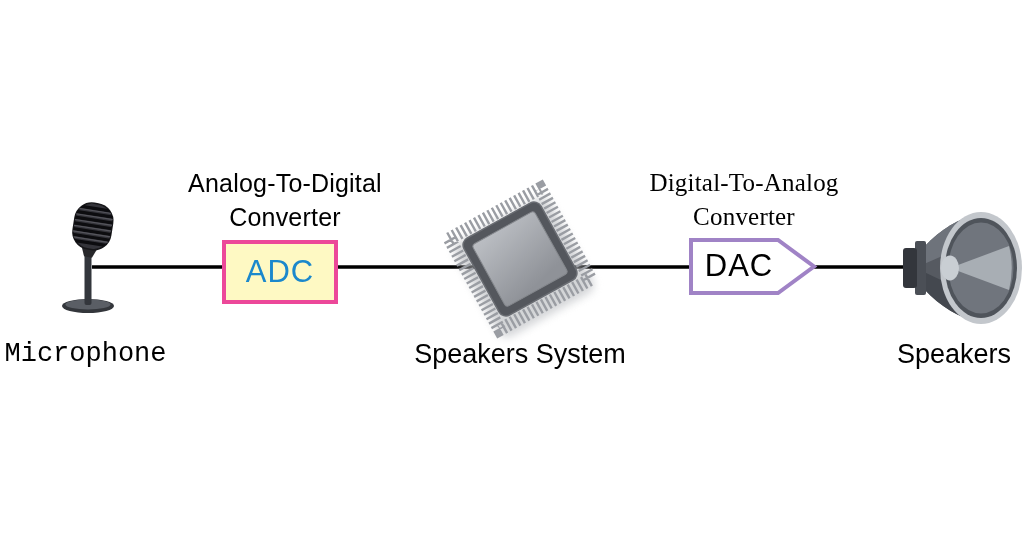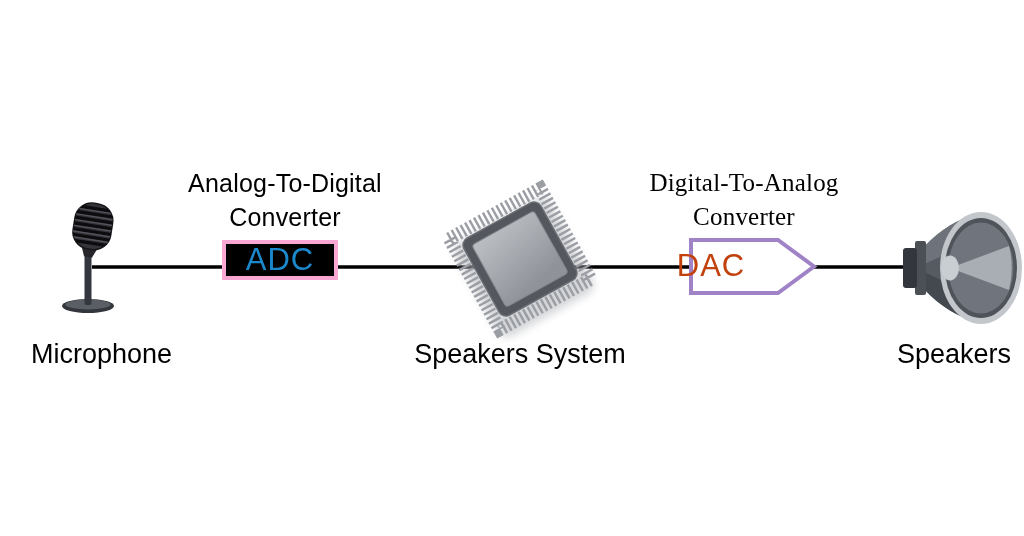--- a/index.html
+++ b/index.html
@@ -19,41 +19,41 @@
     line-height:34px;
     letter-spacing:0.2px;
   }
   .caption{
     font-size:27px;
     line-height:30px;
   }
   .adc-box{
     position:absolute;
     left:222px;top:240px;
-    width:116px;height:40px;
+    width:116px;height:64px;
     box-sizing:border-box;
-    border:4px solid #f9a8d4;
-    background:#000000;
+    border:4px solid #ec4899;
+    background:#fef9c3;
     display:flex;align-items:center;justify-content:center;
     font-size:31px;
     color:#1B88CC;
     letter-spacing:1px;
   }
   .dac-abbr{
     position:absolute;
-    left:666px;top:241px;
+    left:694px;top:241px;
     width:90px;height:50px;
     display:flex;align-items:center;justify-content:center;
     font-size:31px;
-    color:#c2410c;
+    color:#000000;
     letter-spacing:1px;
   }
   .t-adc{left:165px;top:166px;width:240px;}
   .t-dac{left:624px;top:166px;width:240px;font-family:Liberation Serif, serif;}
-  .c-mic{left:16px;top:339px;width:171px;}
+  .c-mic{left:0px;top:339px;width:171px;font-family:Liberation Mono, monospace;}
   .c-emb{left:400px;top:339px;width:240px;}
   .c-spk{left:874px;top:339px;width:160px;}
 </style>
 </head>
 <body>
 
 <div class="stage">
 
   <svg width="1024" height="536" viewBox="0 0 1024 536">
     <defs>

